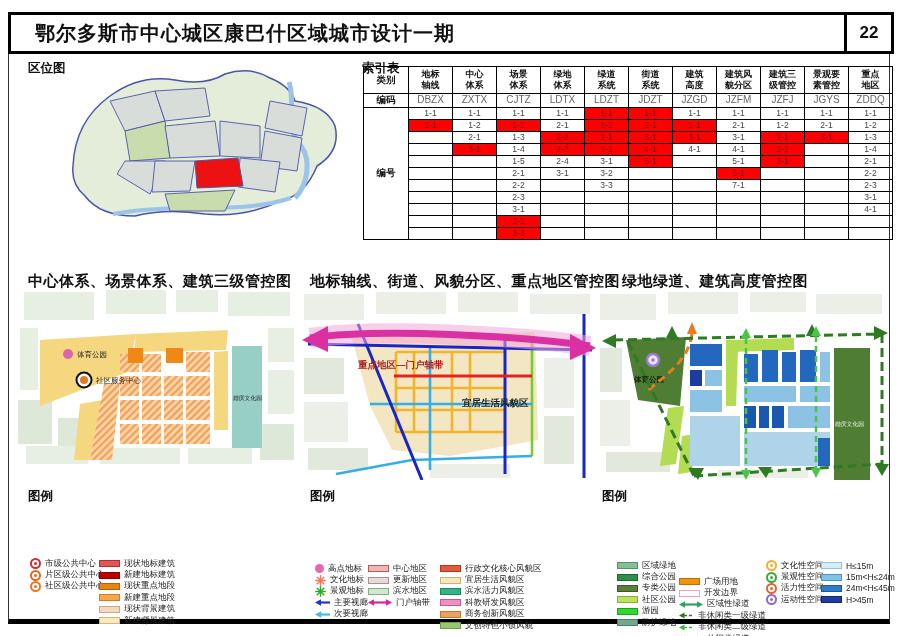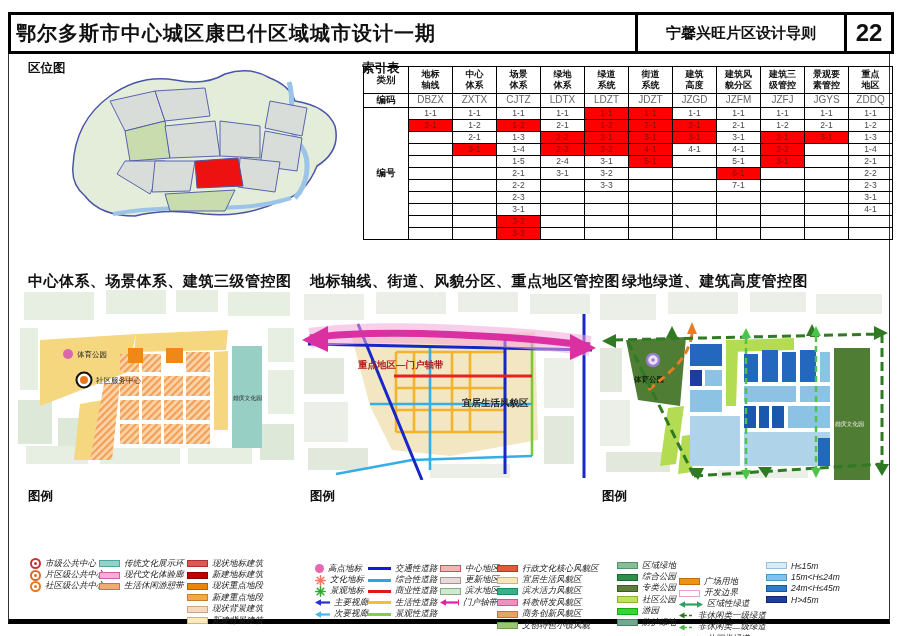--- a/index.html
+++ b/index.html
@@ -2,26 +2,26 @@
 <html><head>
 <meta charset="utf-8">
 <style>
   html,body{margin:0;padding:0;}
   body{width:900px;height:636px;position:relative;background:#fff;
        font-family:"Liberation Sans","DejaVu Sans",sans-serif;color:#111;overflow:hidden;}
   .abs{position:absolute;}
   
   #header{position:absolute;left:8px;top:12px;width:880px;height:36px;border:3px solid #000;
           display:flex;align-items:stretch;background:#fff;box-sizing:content-box;}
-  #header .h-title{flex:1;display:flex;align-items:center;padding-left:5px;
+  #header .h-title{flex:1;display:flex;align-items:center;padding-left:24px;
           font-size:20px;font-weight:bold;letter-spacing:1px;}
   #header .h-sub{width:206px;border-left:3px solid #000;display:flex;align-items:center;
           justify-content:center;font-size:15px;font-weight:bold;}
   #header .h-pg{width:44px;border-left:3px solid #000;display:flex;align-items:center;
-          justify-content:center;font-size:24px;font-weight:bold;}
+          justify-content:center;font-size:17px;font-weight:bold;}
   
   #frame{position:absolute;left:8px;top:54px;width:882px;height:570px;
          border-left:1px solid #333;border-right:1px solid #333;border-bottom:5px solid #000;box-sizing:border-box;}
   .slab{position:absolute;font-weight:bold;font-size:12.5px;}
   .map-title{position:absolute;font-weight:bold;font-size:15px;letter-spacing:.5px;}
   
   #idx{position:absolute;left:363px;top:66px;border-collapse:collapse;table-layout:fixed;}
   #idx th,#idx td{border:1px solid #000;text-align:center;vertical-align:middle;padding:0;
         font-size:8.5px;line-height:10.5px;overflow:hidden;}
   #idx .colh{font-size:9px;font-weight:bold;line-height:11px;height:26px;width:43px;}
@@ -33,36 +33,35 @@
   .legend{position:absolute;display:flex;align-items:flex-start;}
   .lg-col{display:flex;flex-direction:column;}
   .legend-a .lg-col:nth-child(1){width:69px;}
   .legend-a .lg-col:nth-child(2){width:88px;}
   .legend-b .lg-col:nth-child(1){width:53px;text-align:right;}
   .legend-b .lg-col:nth-child(2){width:72px;}
   .legend-b .lg-col:nth-child(3){width:57px;}
   .legend-c .lg-col:nth-child(1){width:62px;}
   .legend-c .lg-col:nth-child(2){width:87px;margin-top:16px;}
   .legend-c .lg-col:nth-child(3){width:55px;}
-  .lg-item{display:flex;align-items:center;gap:4px;height:11.4px;font-style:italic;}
+  .lg-item{display:flex;align-items:center;gap:4px;height:11.4px;}
   .lg-lab{font-size:8.5px;white-space:nowrap;color:#222;}
   .sw{width:21px;height:7px;border:1px solid;box-sizing:border-box;flex:none;}
   .ln{width:23px;height:3px;flex:none;}
   .dt{width:9px;height:9px;border-radius:50%;flex:none;}
   .rg{width:11px;height:11px;border-radius:50%;border:2px solid;box-sizing:border-box;
       display:flex;align-items:center;justify-content:center;flex:none;background:#fff;}
   .rg i{width:3px;height:3px;border-radius:50%;display:block;}
   svg text{font-family:"Liberation Sans","DejaVu Sans",sans-serif;}
 </style>
 </head>
 <body>
 
 <div id="header">
   <div class="h-title">鄂尔多斯市中心城区康巴什区域城市设计一期</div>
-  <div class="h-sub">宁馨兴旺片区设计导则</div>
   <div class="h-pg">22</div>
 </div>
 
 <div id="frame"></div>
 
 <div class="slab" style="left:28px;top:60px;">区位图</div>
 <div class="slab" style="left:362px;top:60px;">索引表</div>
 
 <svg class="abs" style="left:55px;top:66px;" width="292" height="168" viewBox="0 0 292 168">
   <path d="M 18,100 Q 20,55 55,30 Q 85,8 120,14 Q 150,20 170,8 Q 195,0 215,12 Q 235,20 240,35 Q 272,40 280,60 Q 286,85 262,100 Q 250,130 225,135 Q 190,152 150,148 Q 110,142 80,150 Q 45,150 30,130 Q 16,118 18,100 Z" fill="#E3EDDA" stroke="#4A55A8" stroke-width="1.5"></path>
@@ -469,34 +468,20 @@
       </div>
       <div class="lg-item">
         <span class="rg" style="border-color:#E87820">
           <i style="background:#E87820"></i>
         </span>
         <span class="lg-lab">社区级公共中心</span>
       </div>
     </div>
     <div class="lg-col">
       <div class="lg-item">
-        <span class="sw" style="background:#8FD4C8;border-color:#4AA89A"></span>
-        <span class="lg-lab">传统文化展示环</span>
-      </div>
-      <div class="lg-item">
-        <span class="sw" style="background:#F7AED4;border-color:#D060A0"></span>
-        <span class="lg-lab">现代文化体验廊</span>
-      </div>
-      <div class="lg-item">
-        <span class="sw" style="background:#F2AA72;border-color:#C87830"></span>
-        <span class="lg-lab">生活休闲游憩带</span>
-      </div>
-    </div>
-    <div class="lg-col">
-      <div class="lg-item">
         <span class="sw" style="background:#E25555;border-color:#B03030"></span>
         <span class="lg-lab">现状地标建筑</span>
       </div>
       <div class="lg-item">
         <span class="sw" style="background:#C00000;border-color:#8E0000"></span>
         <span class="lg-lab">新建地标建筑</span>
       </div>
       <div class="lg-item">
         <span class="sw" style="background:#E8850F;border-color:#B86008"></span>
         <span class="lg-lab">现状重点地段</span>
@@ -555,42 +540,20 @@
         <svg width="24" height="9">
           <line x1="5" y1="4.5" x2="19" y2="4.5" stroke="#48B8E8" stroke-width="2.2"></line>
           <polygon points="0,4.5 6,1.2 6,7.8" fill="#48B8E8"></polygon>
           <polygon points="24,4.5 18,1.2 18,7.8" fill="#48B8E8"></polygon>
         </svg>
         <span class="lg-lab">次要视廊</span>
       </div>
     </div>
     <div class="lg-col">
       <div class="lg-item">
-        <span class="ln" style="background:#1818D8"></span>
-        <span class="lg-lab">交通性道路</span>
-      </div>
-      <div class="lg-item">
-        <span class="ln" style="background:#28A8E0"></span>
-        <span class="lg-lab">综合性道路</span>
-      </div>
-      <div class="lg-item">
-        <span class="ln" style="background:#E01818"></span>
-        <span class="lg-lab">商业性道路</span>
-      </div>
-      <div class="lg-item">
-        <span class="ln" style="background:#F5BE30"></span>
-        <span class="lg-lab">生活性道路</span>
-      </div>
-      <div class="lg-item">
-        <span class="ln" style="background:#88CC40"></span>
-        <span class="lg-lab">景观性道路</span>
-      </div>
-    </div>
-    <div class="lg-col">
-      <div class="lg-item">
         <span class="sw" style="background:#EFB6B6;border-color:#C05858"></span>
         <span class="lg-lab">中心地区</span>
       </div>
       <div class="lg-item">
         <span class="sw" style="background:#E9D9D9;border-color:#A89090"></span>
         <span class="lg-lab">更新地区</span>
       </div>
       <div class="lg-item">
         <span class="sw" style="background:#CFE8CF;border-color:#86AC86"></span>
         <span class="lg-lab">滨水地区</span>
@@ -695,20 +658,46 @@
         <svg width="24" height="9">
           <line x1="5" y1="4.5" x2="19" y2="4.5" stroke="#E06428" stroke-width="1.6" stroke-dasharray="3 2"></line>
           <polygon points="0,4.5 5.5,1.6 5.5,7.4" fill="#E06428"></polygon>
           <polygon points="24,4.5 18.5,1.6 18.5,7.4" fill="#E06428"></polygon>
         </svg>
         <span class="lg-lab">休闲类绿道</span>
       </div>
     </div>
     <div class="lg-col">
       <div class="lg-item">
+        <span class="rg rg2" style="border-color:#F0B030">
+          <i style="background:#F0B030"></i>
+        </span>
+        <span class="lg-lab">文化性空间</span>
+      </div>
+      <div class="lg-item">
+        <span class="rg rg2" style="border-color:#38A838">
+          <i style="background:#38A838"></i>
+        </span>
+        <span class="lg-lab">景观性空间</span>
+      </div>
+      <div class="lg-item">
+        <span class="rg rg2" style="border-color:#E86030">
+          <i style="background:#E86030"></i>
+        </span>
+        <span class="lg-lab">活力性空间</span>
+      </div>
+      <div class="lg-item">
+        <span class="rg rg2" style="border-color:#9068C8">
+          <i style="background:#9068C8"></i>
+        </span>
+        <span class="lg-lab">运动性空间</span>
+      </div>
+    </div>
+    <div class="lg-col">
+      <div class="lg-item">
         <span class="sw" style="background:#D8ECF6;border-color:#98C0D8"></span>
         <span class="lg-lab">H≤15m</span>
       </div>
       <div class="lg-item">
         <span class="sw" style="background:#80C4E8;border-color:#4898C8"></span>
         <span class="lg-lab">15m&lt;H≤24m</span>
       </div>
       <div class="lg-item">
         <span class="sw" style="background:#2E7CC8;border-color:#1858A0"></span>
         <span class="lg-lab">24m&lt;H≤45m</span>

